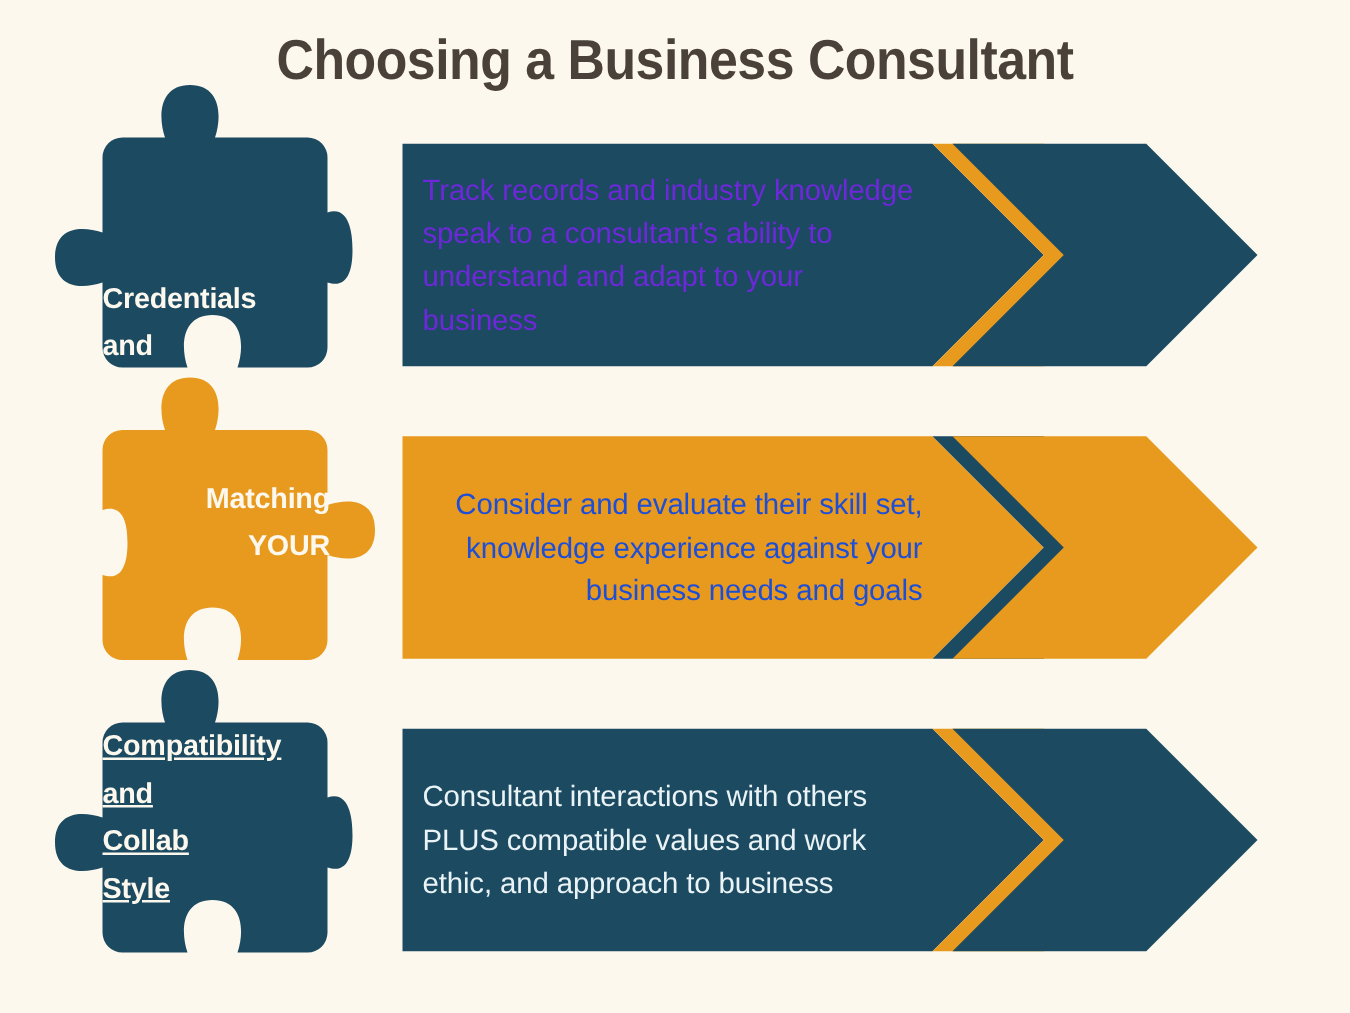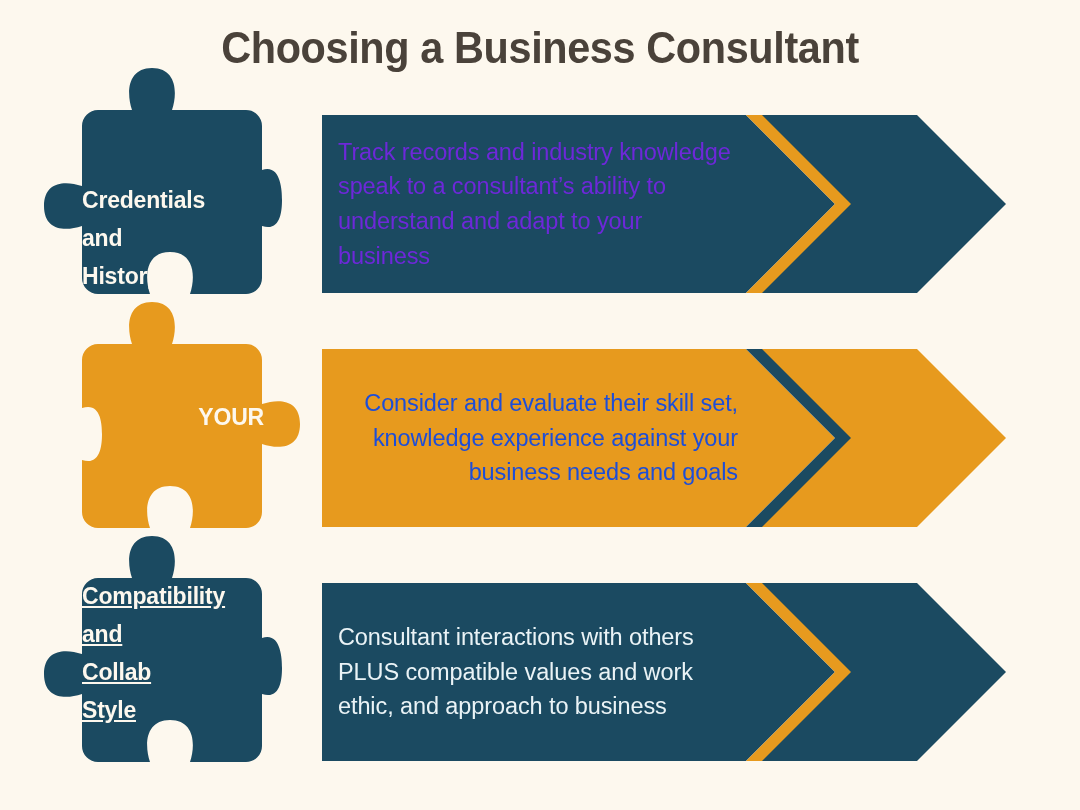--- a/index.html
+++ b/index.html
@@ -165,21 +165,20 @@
           L 60 164
           C 42 170 22 168 22 144
           C 22 120 42 118 60 124
           L 60 64
           A 16 16 0 0 1 76 48
           Z"></path>
       </svg>
       <div class="puzzle-label align-left">
         <span>Credentials</span>
         <span>and</span>
-        <span>History</span>
       </div>
     </div>
 
     <div class="banner" id="banner-1">
       <svg viewBox="0 0 684 178">
 
         <path fill="#1B4A61" d="M0 0 L424 0 L513 89 L424 178 L0 178 Z"></path>
 
         <path fill="#E79A1E" d="M424 0 L513 0 L602 89 L513 178 L424 178 L513 89 Z"></path>
 
@@ -236,20 +235,21 @@
           L 76 232
           A 16 16 0 0 1 60 216
           L 60 164
           C 78 170 80 150 80 138
           C 80 126 78 106 60 112
           L 60 64
           A 16 16 0 0 1 76 48
           Z"></path>
       </svg>
       <div class="puzzle-label align-right">
+        <span>Matching</span>
         <span>YOUR</span>
       </div>
     </div>
 
     <div class="banner" id="banner-2">
       <svg viewBox="0 0 684 178">
         <path fill="#E79A1E" d="M0 0 L424 0 L513 89 L424 178 L0 178 Z"></path>
         <path fill="#1B4A61" d="M424 0 L513 0 L602 89 L513 178 L424 178 L513 89 Z"></path>
         <path fill="#E79A1E" d="M440 0 L595 0 L684 89 L595 178 L440 178 L529 89 Z"></path>
       </svg>

